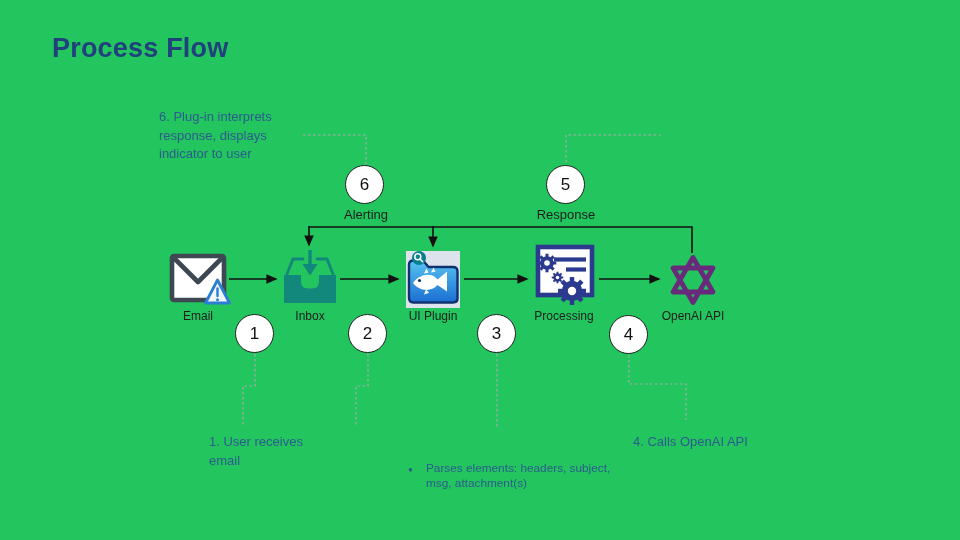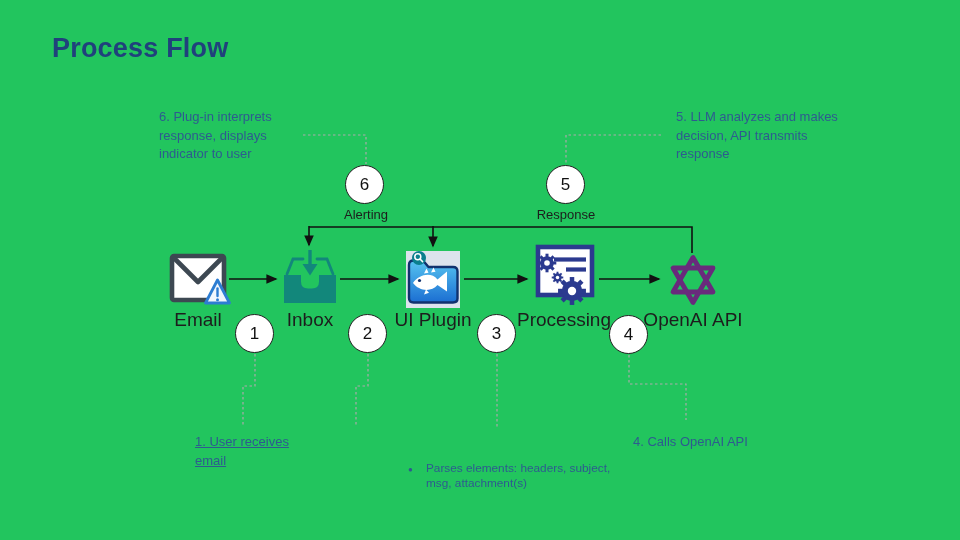--- a/index.html
+++ b/index.html
@@ -1,20 +1,20 @@
 <!DOCTYPE html>
 <html><head>
 <meta charset="utf-8">
 <style>
   html,body{margin:0;padding:0;background:#fff;}
   .stage{position:relative;width:960px;height:540px;background:#22c55e;overflow:hidden;
          font-family:"Liberation Sans", sans-serif;}
   .stage svg.connectors{position:absolute;left:0;top:0;}
   .title{position:absolute;left:52px;top:33px;font-size:27px;font-weight:700;color:#20417c;letter-spacing:.2px;}
-  .node-label{position:absolute;transform:translateX(-50%);font-size:19px;color:#1d1d1d;white-space:nowrap;}
+  .node-label{position:absolute;transform:translateX(-50%);font-size:12px;color:#1d1d1d;white-space:nowrap;}
   .step-label{position:absolute;transform:translateX(-50%);font-size:13px;color:#1d1d1d;white-space:nowrap;}
   .circle{position:absolute;width:37px;height:37px;border:1.5px solid #222;border-radius:50%;
           background:#fff;display:flex;align-items:center;justify-content:center;
           font-size:17px;color:#111;box-sizing:content-box;}
   .note{position:absolute;font-size:13px;line-height:18.5px;color:#2e5b8f;}
   .bullets{position:absolute;left:400px;top:461px;width:215px;margin:0;padding:0;list-style:none;}
   .bullets li{position:relative;padding-left:26px;font-size:11.8px;line-height:15.2px;color:#2e5b8f;}
   .bullets li::before{content:"\25CF";position:absolute;left:8px;top:1px;font-size:8px;color:#2e5b8f;}
 </style>
 </head>
@@ -136,21 +136,20 @@
       <span>3</span>
     </div>
   <div class="circle" style="left:609px;top:315px;">
       <span>4</span>
     </div>
 
   <div class="step-label" style="left:366px;top:207px;">Alerting</div>
   <div class="step-label" style="left:566px;top:207px;">Response</div>
 
   <div class="note" style="left:159px;top:108px;width:150px;">6. Plug-in interprets response, displays indicator to user</div>
-  <div class="note" style="left:676px;top:108px;width:184px;">5. LLM analyzes and makes decision, API transmits response</div>
-  <div class="note" style="left:195px;top:433px;width:112px;text-decoration:underline;">1. User receives email</div>
+  <div class="note" style="left:209px;top:433px;width:112px;">1. User receives email</div>
   <div class="note" style="left:633px;top:433px;width:116px;">4. Calls OpenAI API</div>
 
   <ul class="bullets">
     <li>Parses elements: headers, subject, msg, attachment(s)</li>
   </ul>
 
 </div>
 
 </body></html>

